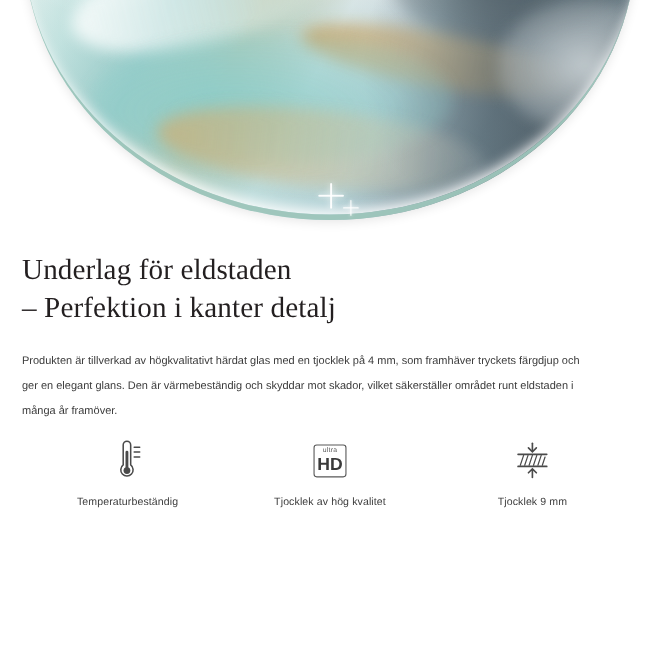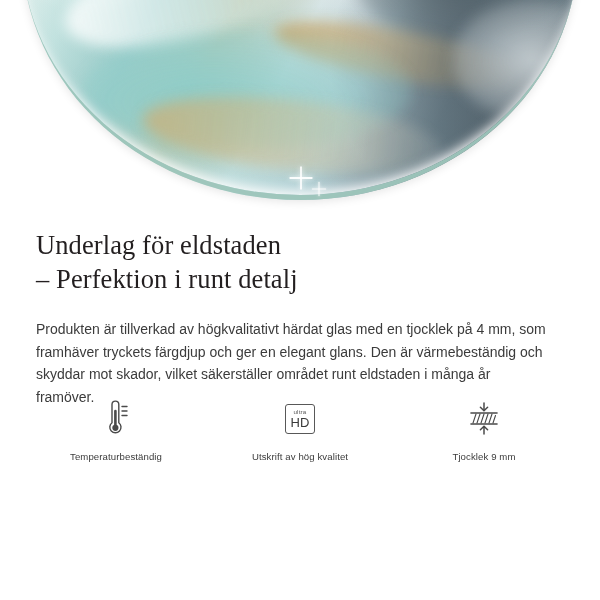--- a/index.html
+++ b/index.html
@@ -101,38 +101,38 @@
   }
   .sparkle:before { left: 12px; top: 0;  width: 2px; height: 26px; }
   .sparkle:after  { left: 0;  top: 12px; width: 26px; height: 2px; }
   .sp1 { left: 288px; top: 165px; transform: scale(0.9); }
   .sp2 { left: 306px; top: 176px; transform: scale(0.55); }
 
   
   .content {
     position: absolute;
     top: 228px;
-    left: 36px;
+    left: 20px;
     width: 528px;
   }
   .headline {
     font-family: "Liberation Serif", serif;
     font-size: 26.5px;
     line-height: 34px;
     color: #231f20;
     font-weight: 400;
     letter-spacing: 0.1px;
     margin: 0;
   }
   .headline .l2 { display: block; }
 
   .body-copy {
     margin: 22px 0 0 0;
     width: 516px;
-    font-size: 14px;
+    font-size: 10px;
     line-height: 22.5px;
     color: #3b3b3b;
   }
 
   
   .features {
     position: absolute;
     top: 398px;
     left: 24px;
     width: 552px;
@@ -165,21 +165,21 @@
     height: 30px;
     border: 1.4px solid #585858;
     border-radius: 3px;
     display: flex;
     flex-direction: column;
     align-items: center;
     justify-content: center;
     line-height: 1;
   }
   .hd-badge .u { font-size: 6.2px; letter-spacing: 0.2px; color: #585858; }
-  .hd-badge .h { font-size: 13px; font-weight: normal; color: #3a3a3a; margin-top: 1px; }
+  .hd-badge .h { font-size: 16px; font-weight: bold; color: #3a3a3a; margin-top: 1px; }
 </style>
 </head>
 <body>
 
 <div class="page">
 
   <div class="hero">
     <div class="panel">
       <div class="vein v1"></div>
 
@@ -190,21 +190,21 @@
       <div class="vein v7"></div>
     </div>
     <div class="rim"></div>
     <div class="sparkle sp1"></div>
     <div class="sparkle sp2"></div>
   </div>
 
   <div class="content">
     <h1 class="headline">
       <span>Underlag för eldstaden</span>
-      <span class="l2">– Perfektion i runt detalj</span>
+      <span class="l2">– Perfektion i kanter detalj</span>
     </h1>
     <p class="body-copy">Produkten är tillverkad av högkvalitativt härdat glas med en tjocklek på 4 mm, som framhäver tryckets färgdjup och ger en elegant glans. Den är värmebeständig och skyddar mot skador, vilket säkerställer området runt eldstaden i många år framöver.</p>
   </div>
 
   <div class="features">
 
     <div class="feature">
       <div class="f-icon">
         <svg width="34" height="40" viewBox="0 0 34 40" fill="none" stroke="#4a4a4a" stroke-width="1.4" stroke-linecap="round">
           <path d="M13 5.5a3.4 3.4 0 0 1 6.8 0v18.2a5.6 5.6 0 1 1-6.8 0z"></path>
@@ -216,21 +216,21 @@
       <div class="f-label">Temperaturbeständig</div>
     </div>
 
     <div class="feature">
       <div class="f-icon">
         <div class="hd-badge">
           <span class="u">ultra</span>
           <span class="h">HD</span>
         </div>
       </div>
-      <div class="f-label">Utskrift av hög kvalitet</div>
+      <div class="f-label">Tjocklek av hög kvalitet</div>
     </div>
 
 
 
 
     <div class="feature">
       <div class="f-icon">
         <svg width="40" height="38" viewBox="0 0 40 38" stroke="#4a4a4a" stroke-width="1.5" stroke-linecap="round">
           <path d="M20 3v7"></path>
           <path d="M16.4 7.2 20 10.8 23.6 7.2" fill="none"></path>

